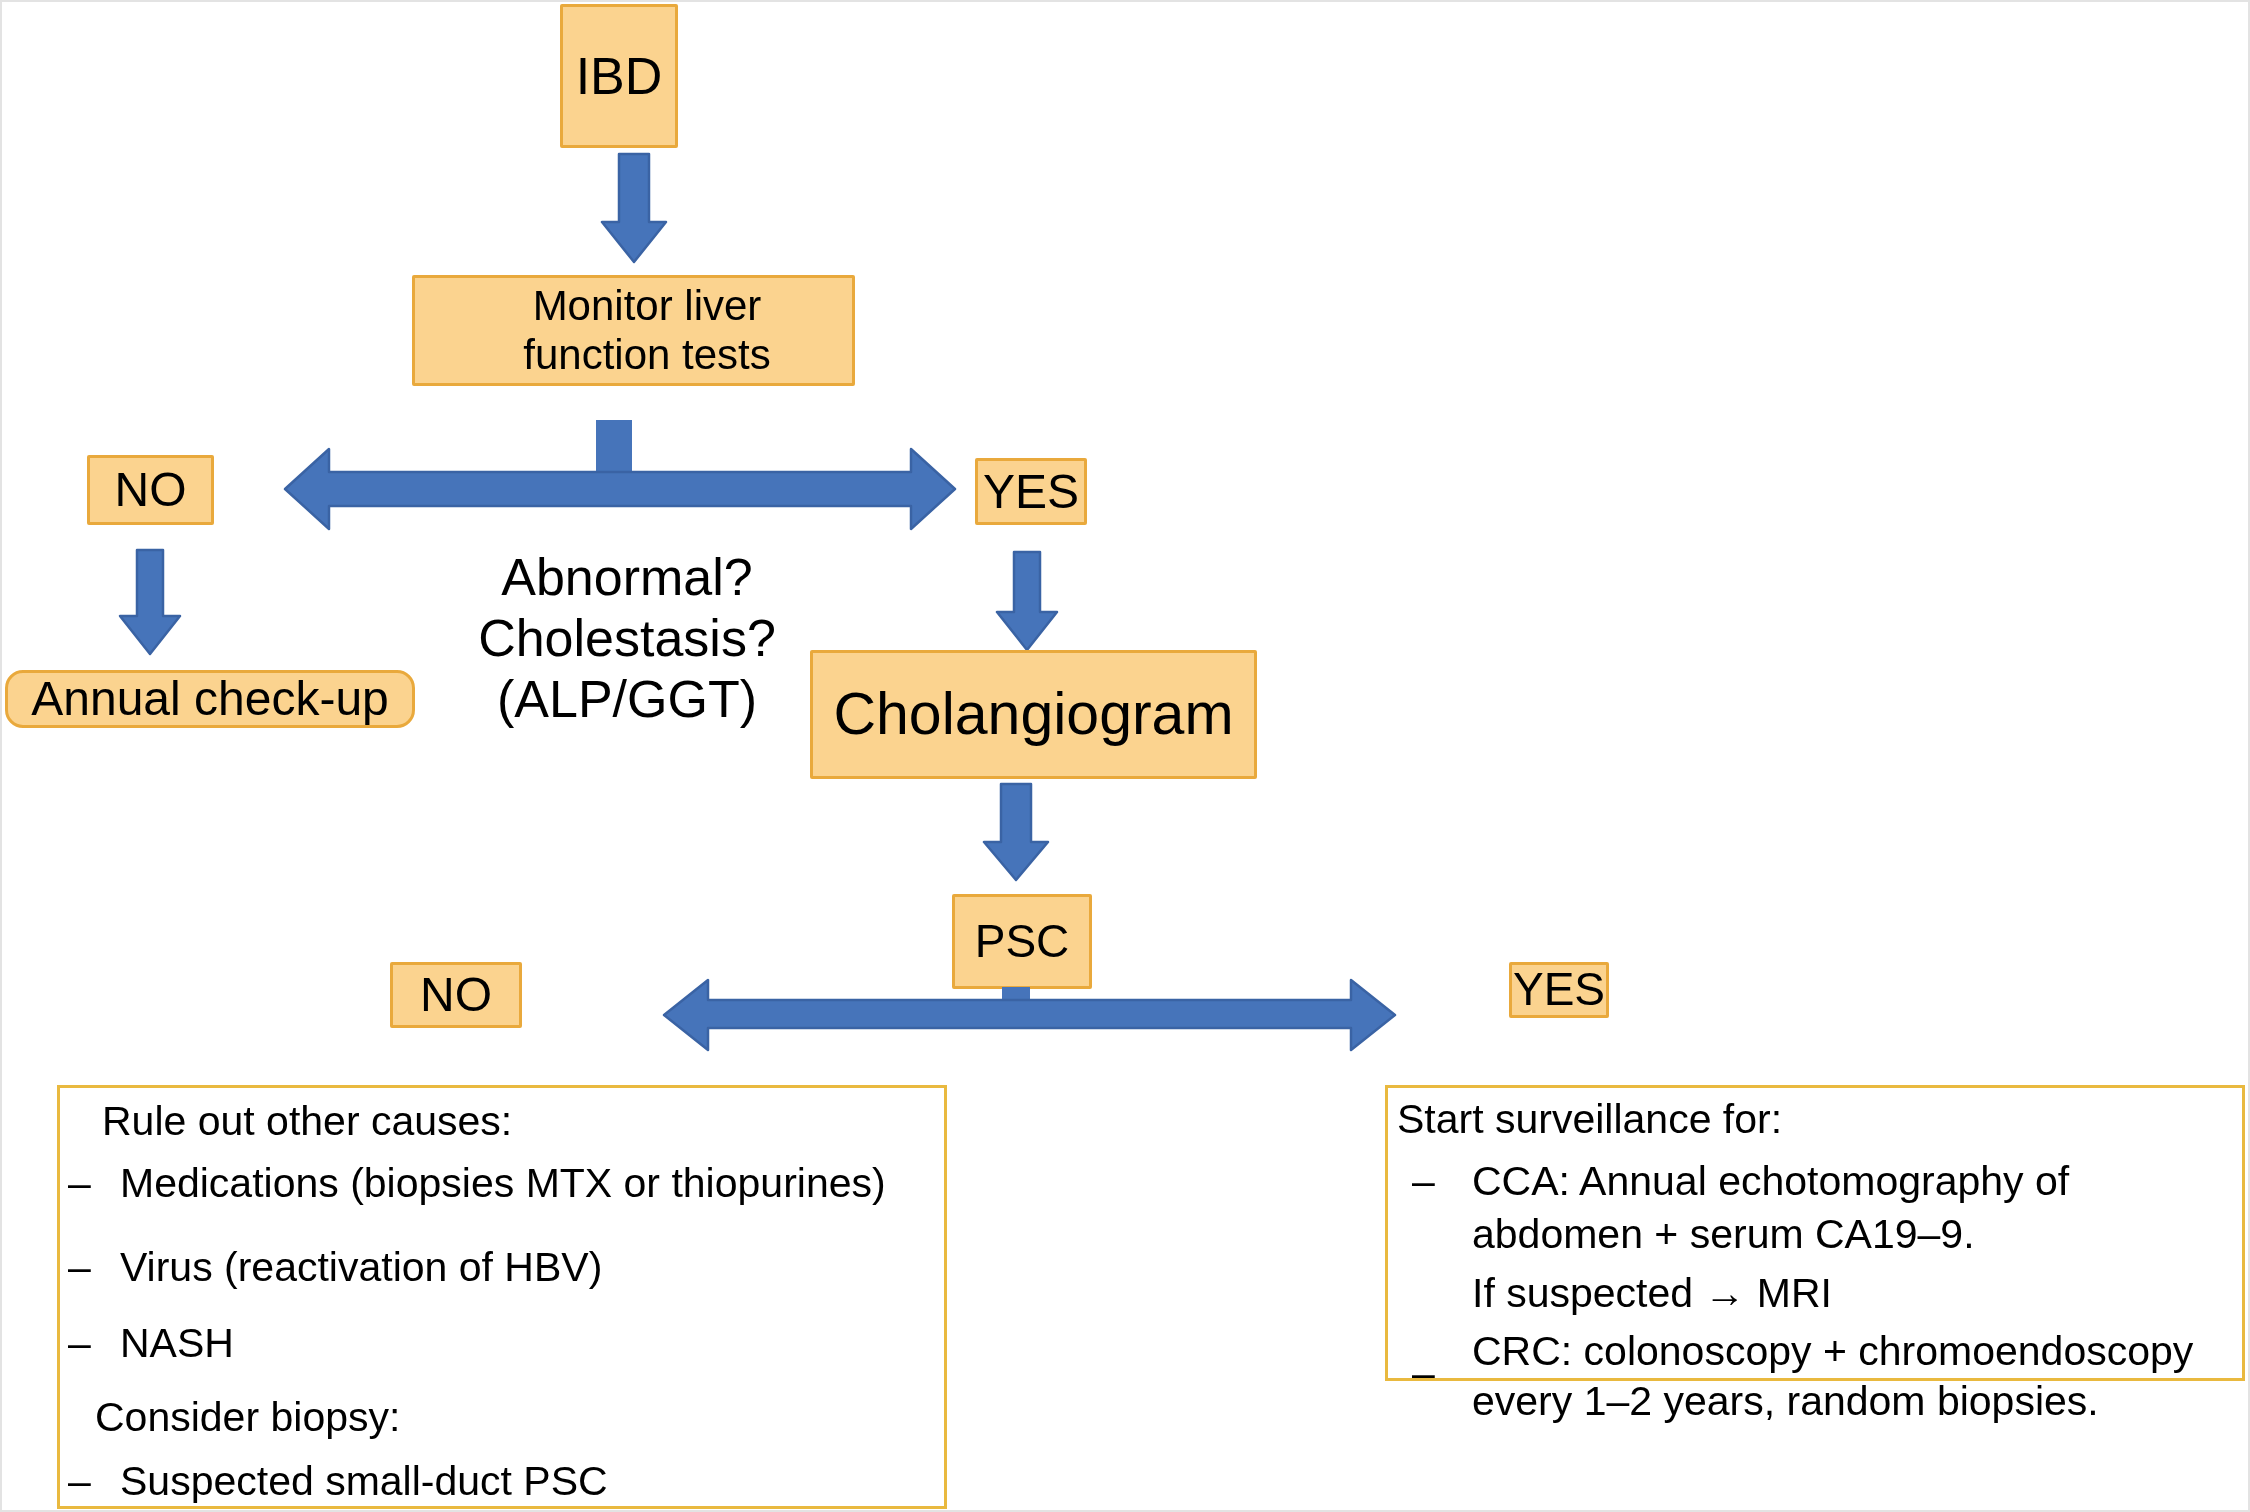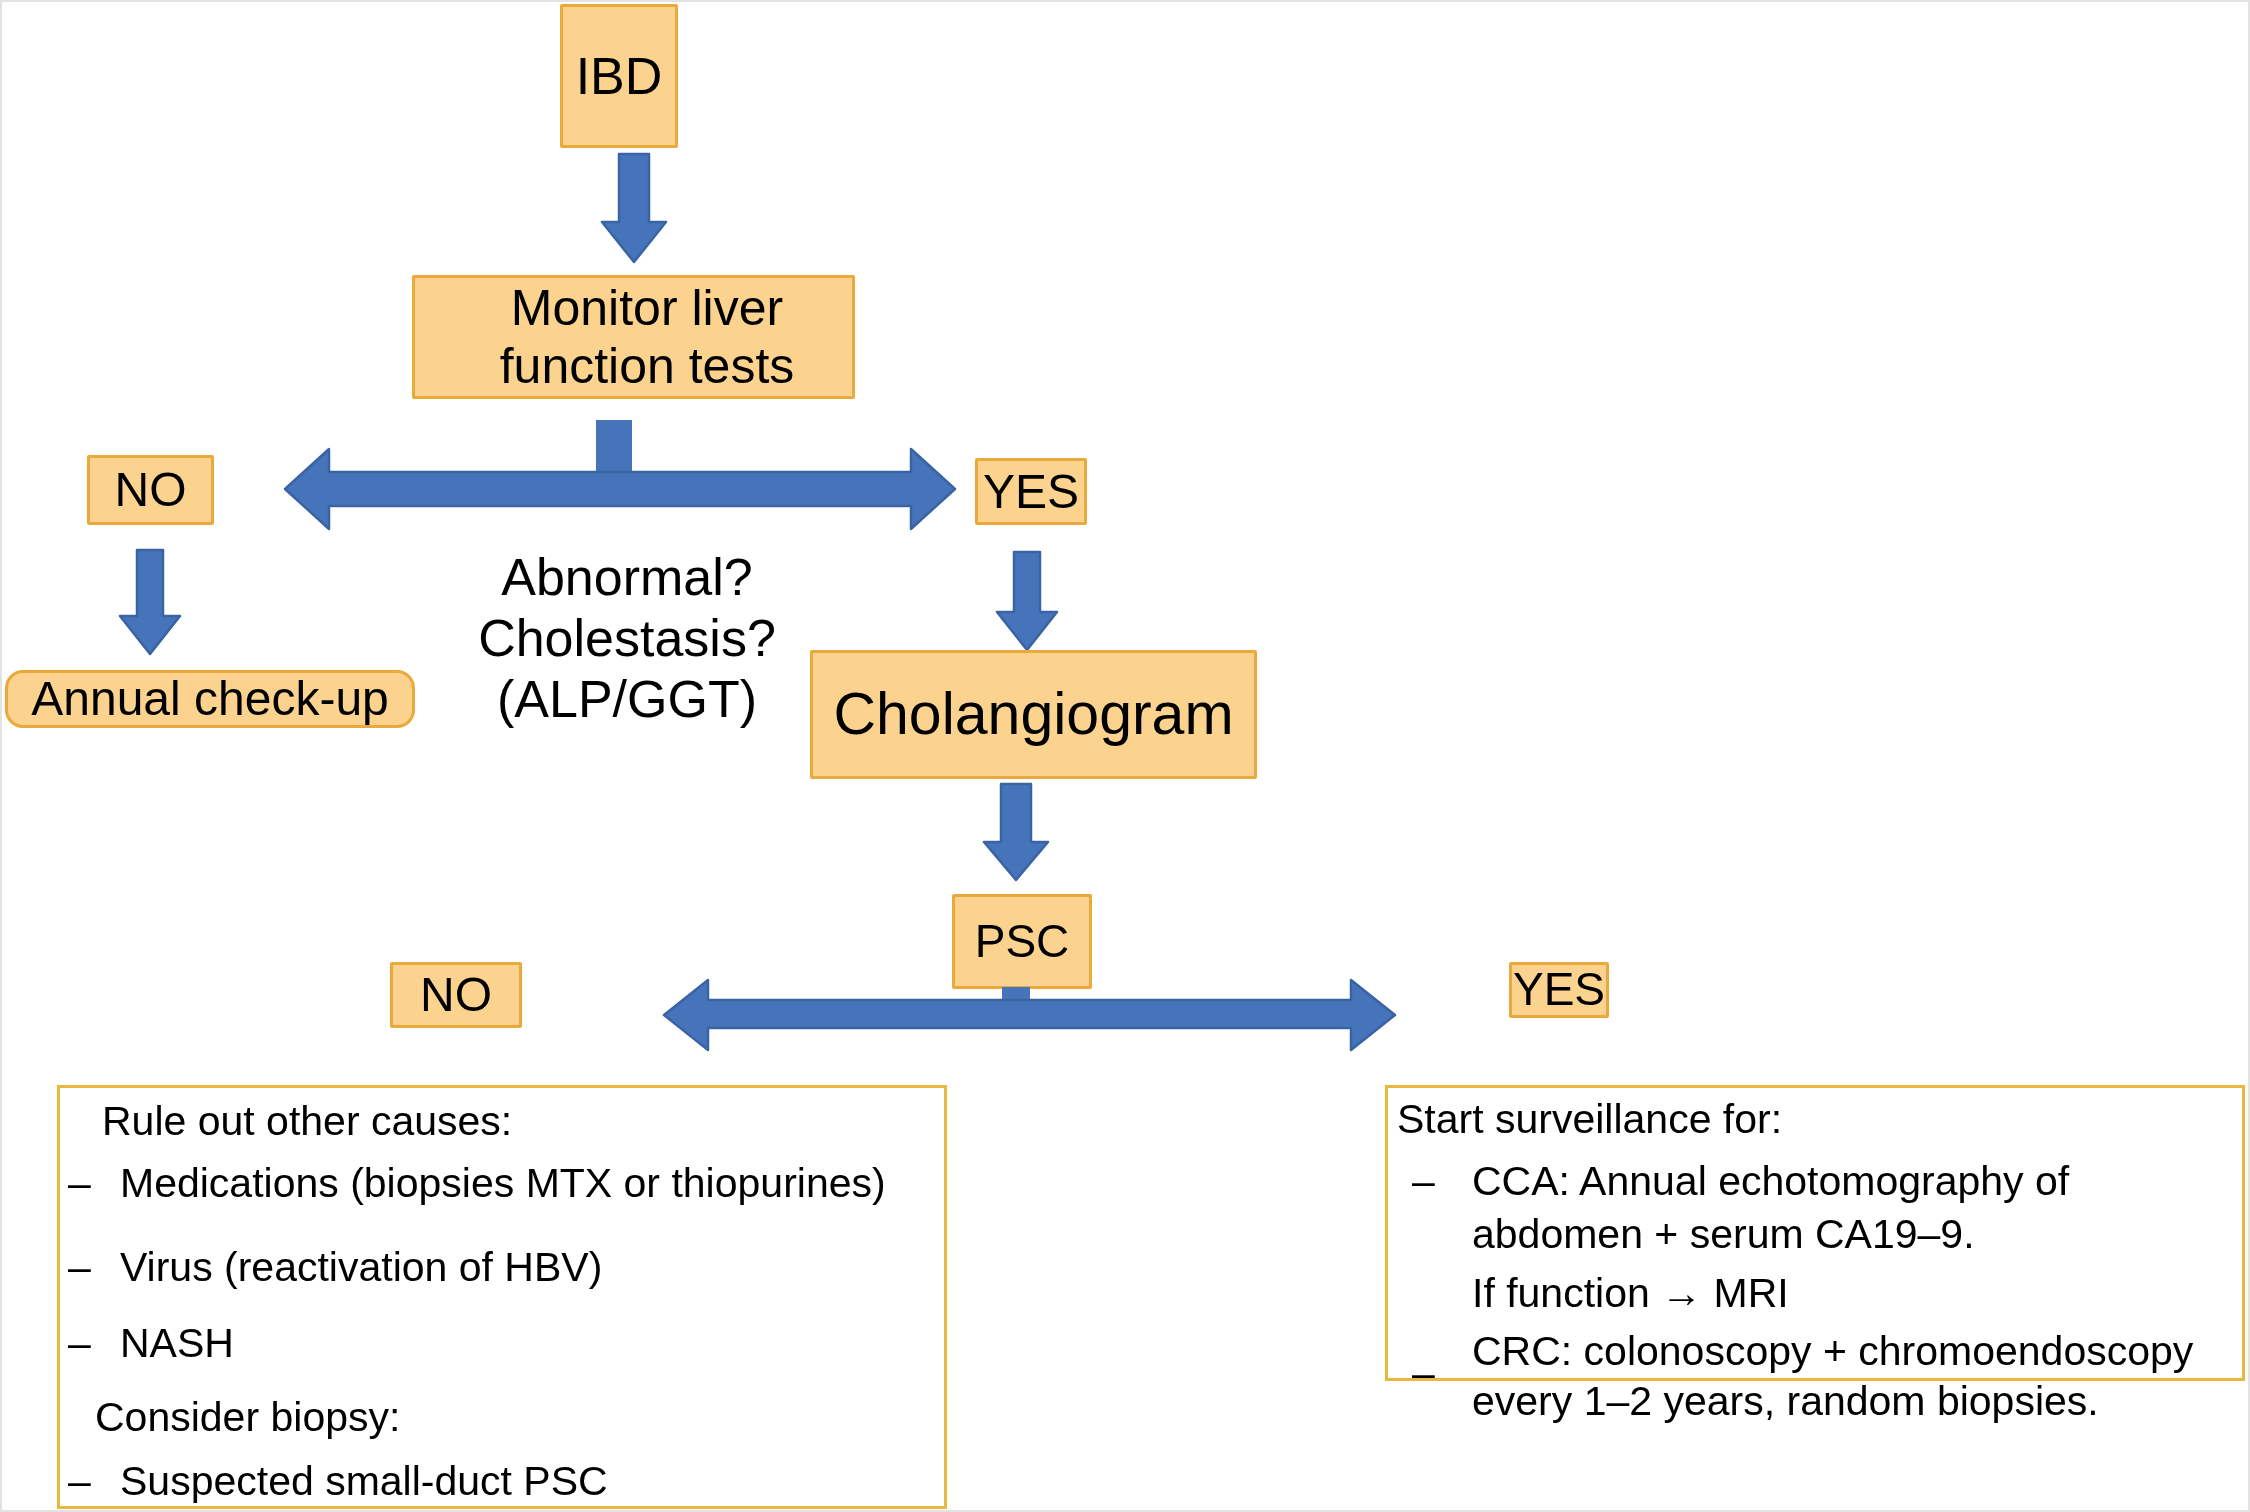--- a/index.html
+++ b/index.html
@@ -41,21 +41,21 @@
 <div class="canvas">
 
   <div class="node" style="left:558px;top:2px;width:118px;height:144px;font-size:52px;">
     <span>IBD</span>
   </div>
 
   <svg class="arrow-svg" style="left:597px;top:152px;" width="70" height="108">
     <polygon class="arrow-shape" points="20,0 50,0 50,68 67,68 35,108 3,68 20,68"></polygon>
   </svg>
 
-  <div class="node" style="left:410px;top:273px;width:443px;height:124px;font-size:50px;padding-left:27px;">
+  <div class="node" style="left:410px;top:273px;width:443px;height:111px;font-size:42px;padding-left:27px;">
     <span>
       <span>Monitor liver</span><br>
       <span>function tests</span>
     </span>
   </div>
 
   <div class="stem" style="left:594px;top:418px;width:36px;height:56px;"></div>
 
   <svg class="arrow-svg" style="left:283px;top:447px;" width="670" height="80">
     <polygon class="arrow-shape" points="0,40 44,0 44,23 626,23 626,0 670,40 626,80 626,57 44,57 44,80"></polygon>
@@ -128,21 +128,21 @@
     <div class="tline" style="left:8px;top:370px;">–</div>
     <div class="tline" style="left:60px;top:370px;">Suspected small-duct PSC</div>
   </div>
 
   <div class="outcome" style="left:1383px;top:1083px;width:860px;height:296px;">
     <div class="tline" style="left:9px;top:8px;">Start surveillance for:</div>
 
     <div class="tline" style="left:24px;top:70px;">–</div>
     <div class="tline" style="left:84px;top:70px;">CCA: Annual echotomography of</div>
     <div class="tline" style="left:84px;top:123px;">abdomen + serum CA19–9.</div>
-    <div class="tline" style="left:84px;top:182px;">If function → MRI</div>
+    <div class="tline" style="left:84px;top:182px;">If suspected → MRI</div>
 
     <div class="tline" style="left:24px;top:240px;">
       <span class="dash-low">–</span>
     </div>
     <div class="tline" style="left:84px;top:240px;">CRC: colonoscopy + chromoendoscopy</div>
     <div class="tline" style="left:84px;top:290px;">every 1–2 years, random biopsies.</div>
   </div>
 
 </div>
 

